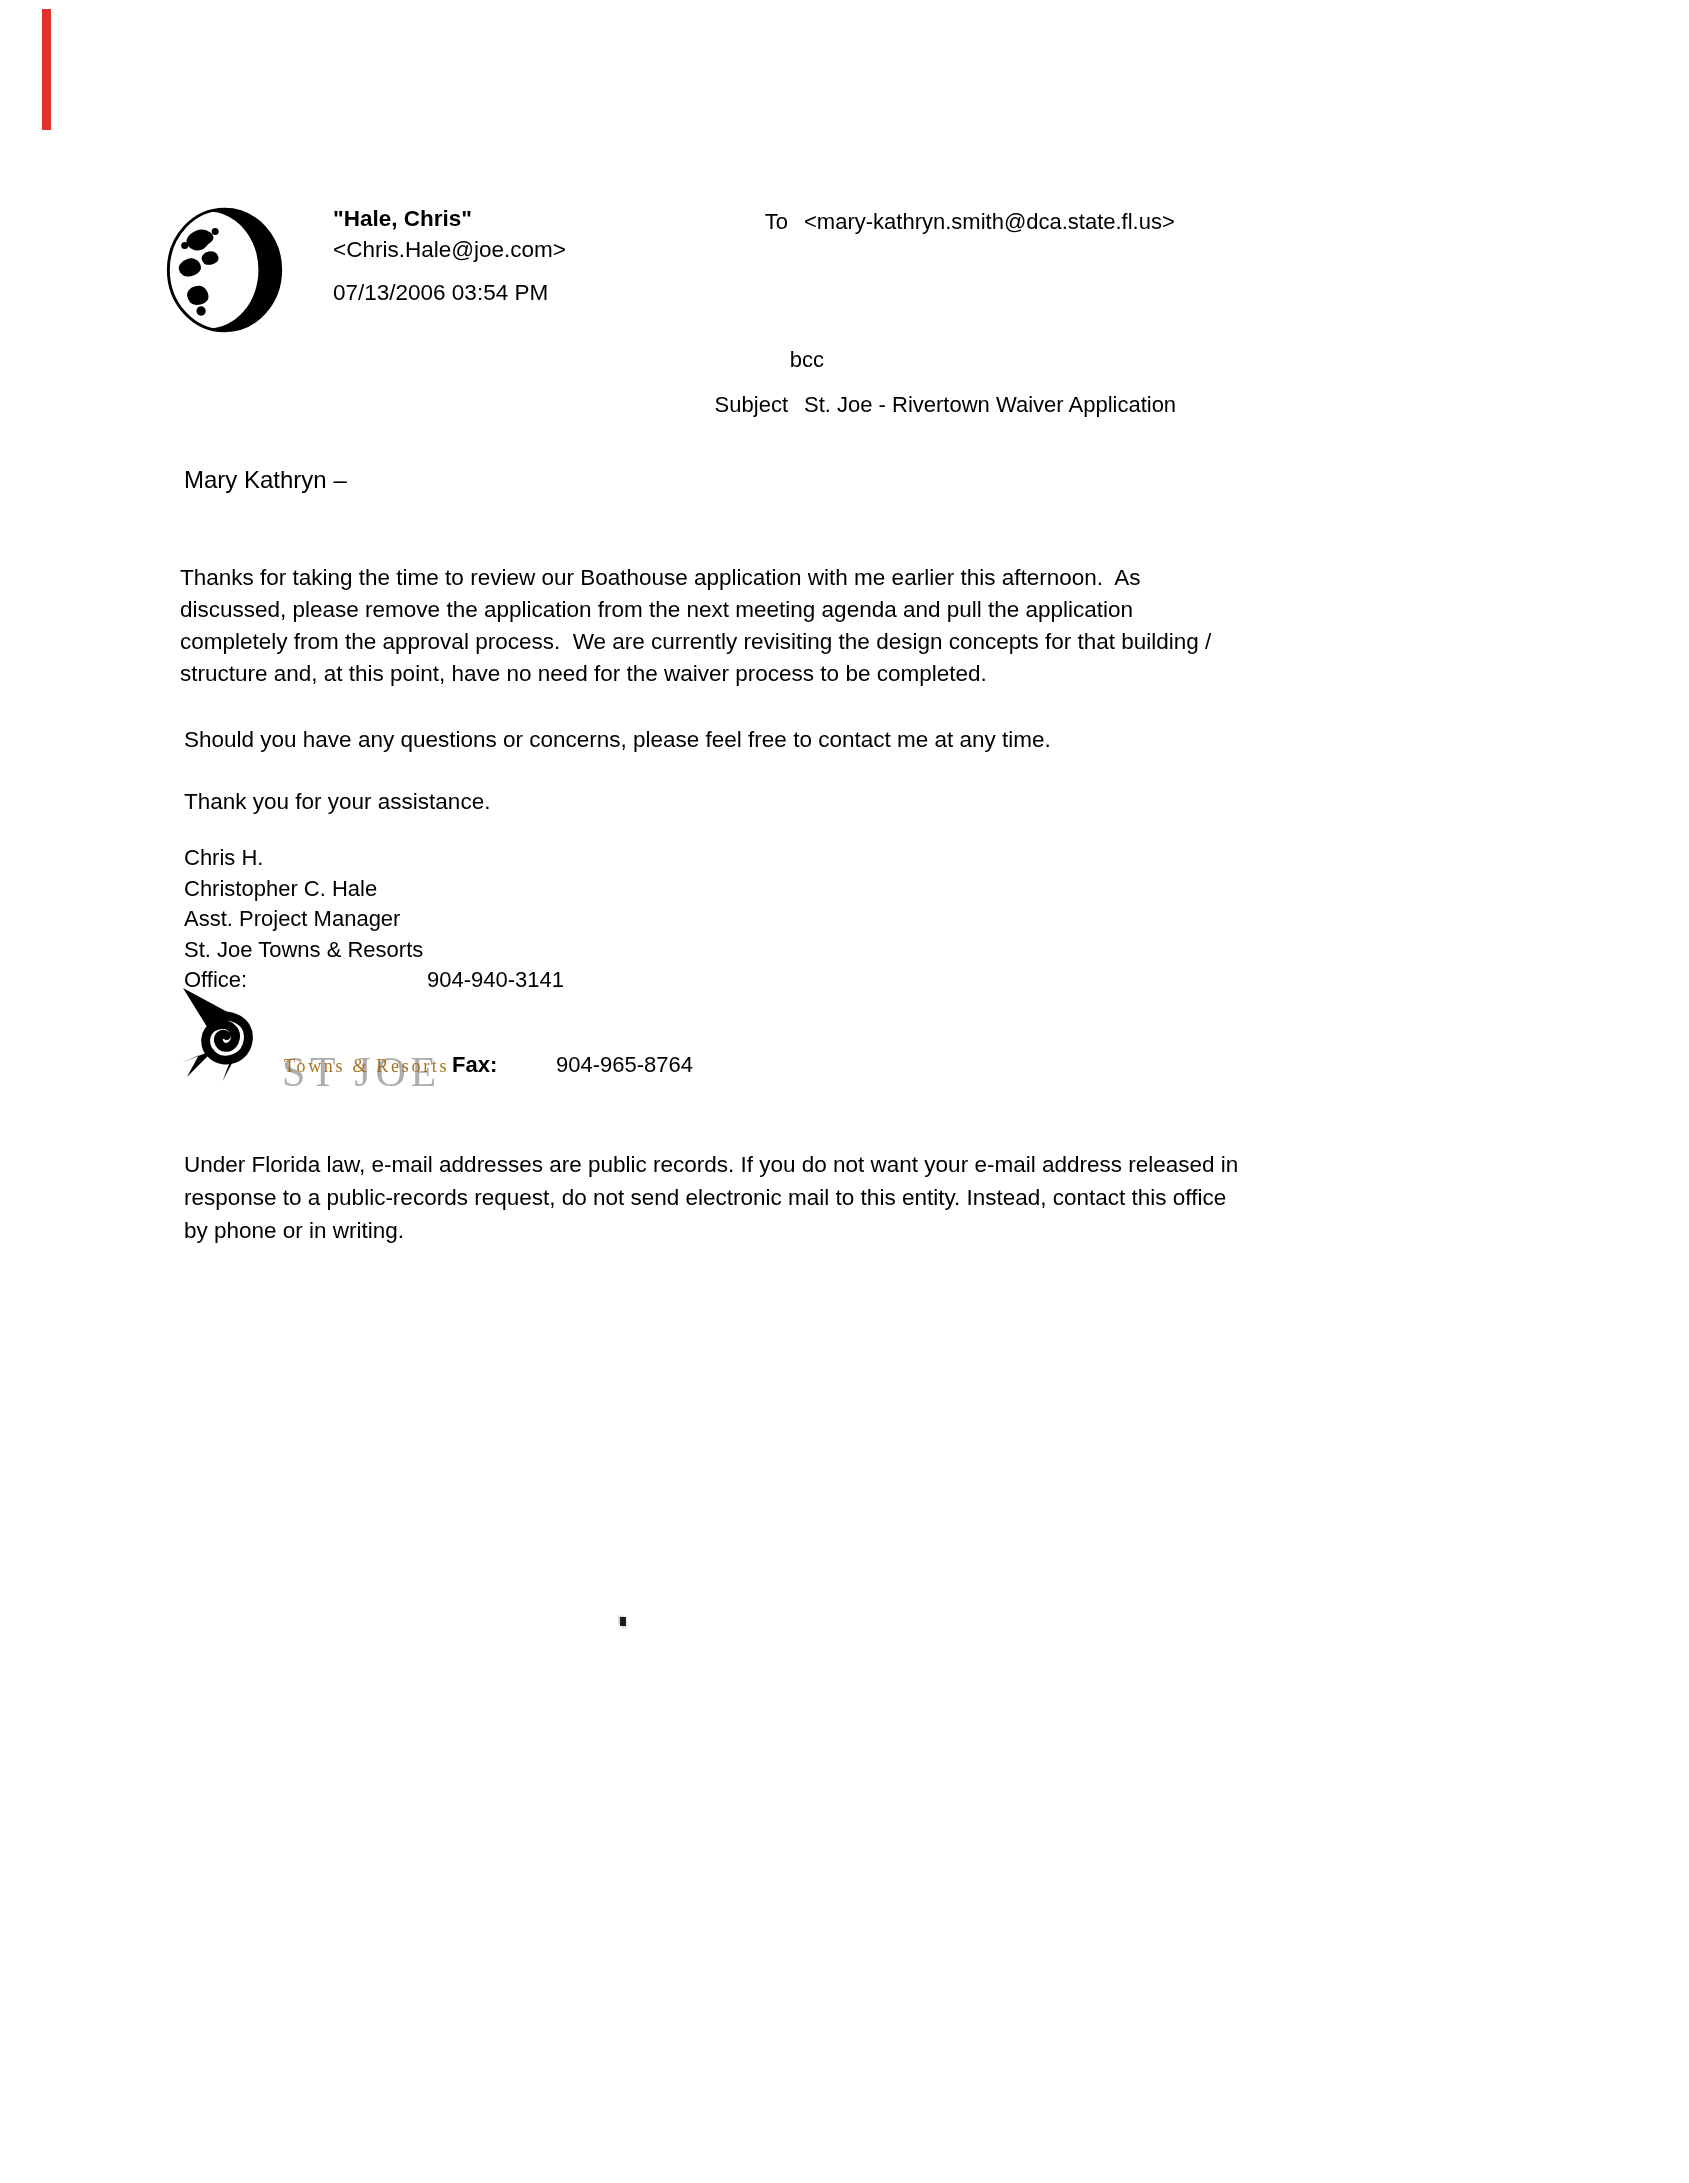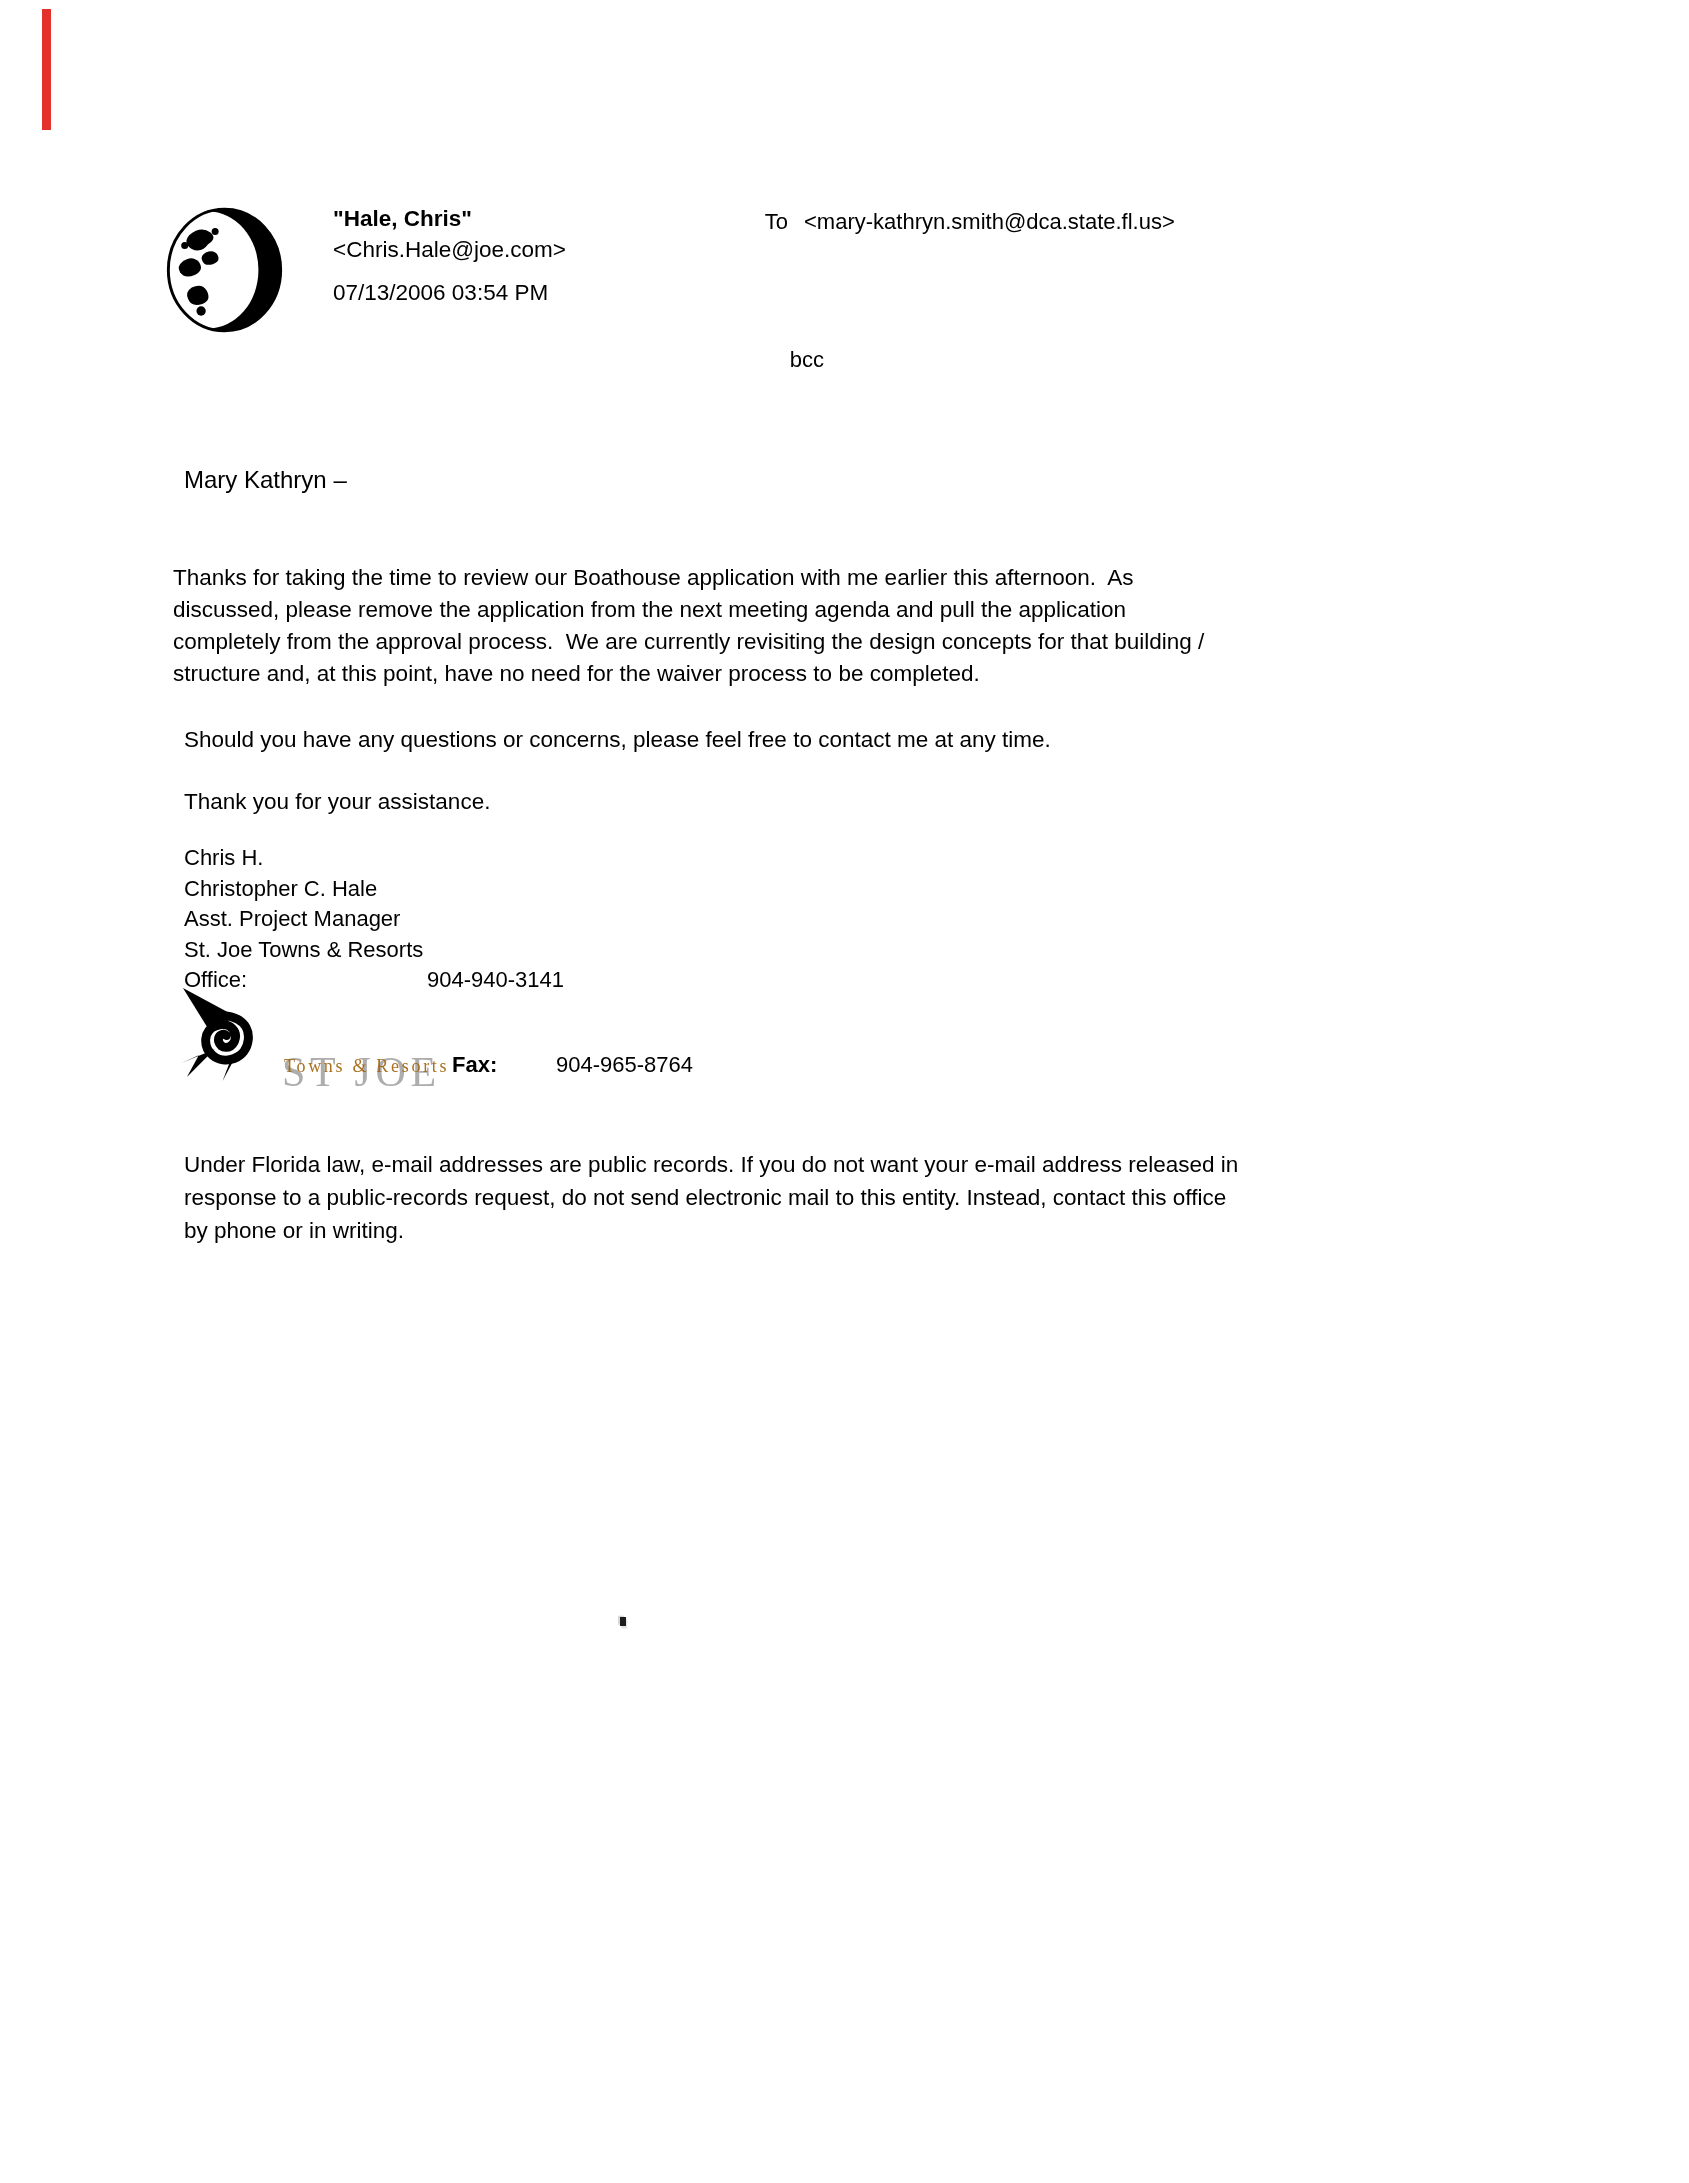--- a/index.html
+++ b/index.html
@@ -28,21 +28,21 @@
   .hdr-row { position: absolute; display: flex; font-size: 22px; line-height: 30.5px; }
   .hdr-label { width: 99px; text-align: right; flex: 0 0 99px; }
   .hdr-value { margin-left: 16px; }
   .row-to { left: 689px; top: 207px; }
   .row-cc { left: 689px; top: 256px; }
   .row-bcc { left: 725px; top: 345px; align-items: center; }
   .row-subject { left: 689px; top: 390px; }
 
   
   .salutation { position: absolute; left: 184px; top: 464px; font-size: 24px; line-height: 32px; }
-  .para1 { position: absolute; left: 173px; top: 562px; font-size: 22.5px; line-height: 32px; }
+  .para1 { position: absolute; left: 180px; top: 562px; font-size: 22.5px; line-height: 32px; }
   .para2 { position: absolute; left: 184px; top: 724px; font-size: 22.5px; line-height: 32px; }
   .para3 { position: absolute; left: 184px; top: 786px; font-size: 22.5px; line-height: 32px; }
 
   
   .sig { position: absolute; left: 184px; top: 843px; font-size: 22px; line-height: 30.5px; }
   .office-row { display: flex; }
   .office-label { width: 243px; flex: 0 0 243px; }
 
   .bird { position: absolute; left: 179px; top: 985px; width: 99px; height: 101px; }
   .logo-text { position: absolute; left: 282px; top: 1005px;
@@ -88,20 +88,24 @@
     <div class="txt hdr-label">To</div>
     <div class="txt hdr-value">&lt;mary-kathryn.smith@dca.state.fl.us&gt;</div>
   </div>
 
 
   <div class="hdr-row row-bcc">
     <div class="txt hdr-label">bcc</div>
     <div class="txt hdr-value"></div>
   </div>
 
+  <div class="hdr-row row-subject">
+    <div class="txt hdr-label">Subject</div>
+    <div class="txt hdr-value">St. Joe - Rivertown Waiver Application</div>
+  </div>
 
   <div class="txt salutation">Mary Kathryn –</div>
 
   <div class="para1">
     <div class="txt">Thanks for taking the time to review our Boathouse application with me earlier this afternoon.  As</div>
     <div class="txt">discussed, please remove the application from the next meeting agenda and pull the application</div>
     <div class="txt">completely from the approval process.  We are currently revisiting the design concepts for that building /</div>
     <div class="txt">structure and, at this point, have no need for the waiver process to be completed.</div>
   </div>
 

